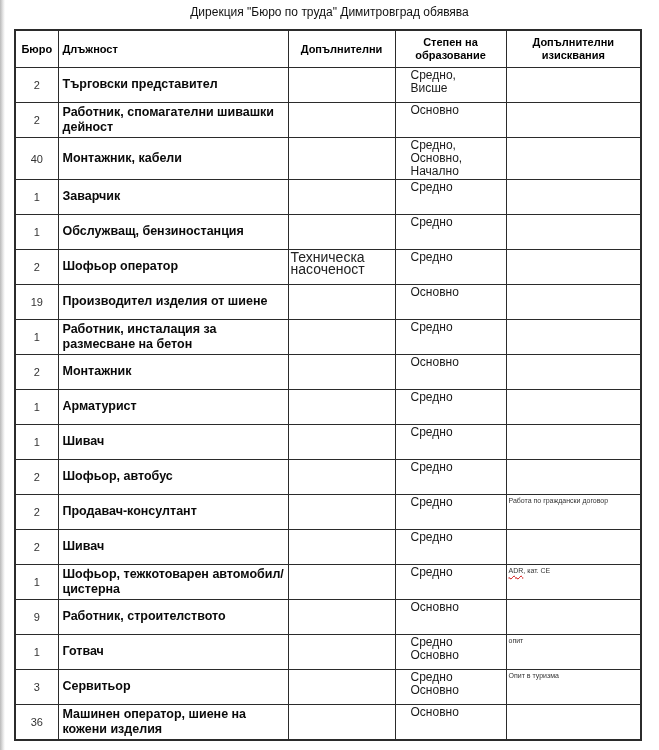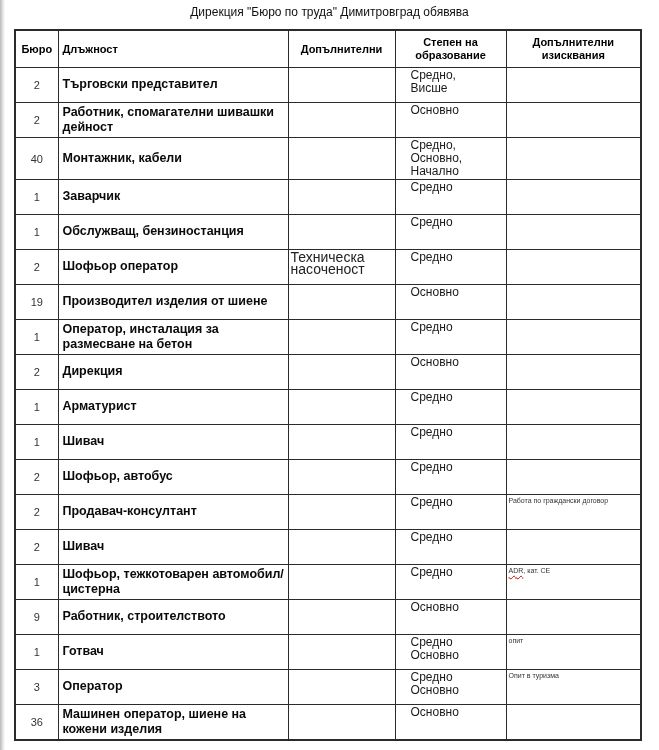--- a/index.html
+++ b/index.html
@@ -148,29 +148,29 @@
   <tr>
     <td class="c-count">19</td>
     <td class="c-pos">Производител изделия от шиене</td>
     <td class="c-spec"></td>
     <td class="c-edu">Основно</td>
     <td class="c-req"></td>
   </tr>
 
   <tr>
     <td class="c-count">1</td>
-    <td class="c-pos">Оператор, инсталация за размесване на бетон</td>
-    <td class="c-spec"></td>
-    <td class="c-edu">Средно</td>
-    <td class="c-req"></td>
-  </tr>
-
-  <tr>
-    <td class="c-count">2</td>
-    <td class="c-pos">Дирекция</td>
+    <td class="c-pos">Работник, инсталация за размесване на бетон</td>
+    <td class="c-spec"></td>
+    <td class="c-edu">Средно</td>
+    <td class="c-req"></td>
+  </tr>
+
+  <tr>
+    <td class="c-count">2</td>
+    <td class="c-pos">Монтажник</td>
     <td class="c-spec"></td>
     <td class="c-edu">Основно</td>
     <td class="c-req"></td>
   </tr>
 
   <tr>
     <td class="c-count">1</td>
     <td class="c-pos">Арматурист</td>
     <td class="c-spec"></td>
     <td class="c-edu">Средно</td>
@@ -229,21 +229,21 @@
     <td class="c-count">1</td>
     <td class="c-pos">Готвач</td>
     <td class="c-spec"></td>
     <td class="c-edu">Средно
 Основно</td>
     <td class="c-req">опит</td>
   </tr>
 
   <tr>
     <td class="c-count">3</td>
-    <td class="c-pos">Оператор</td>
+    <td class="c-pos">Сервитьор</td>
     <td class="c-spec"></td>
     <td class="c-edu">Средно
 Основно</td>
     <td class="c-req">Опит в туризма</td>
   </tr>
 
   <tr>
     <td class="c-count">36</td>
     <td class="c-pos">Машинен оператор, шиене на кожени изделия</td>
     <td class="c-spec"></td>

